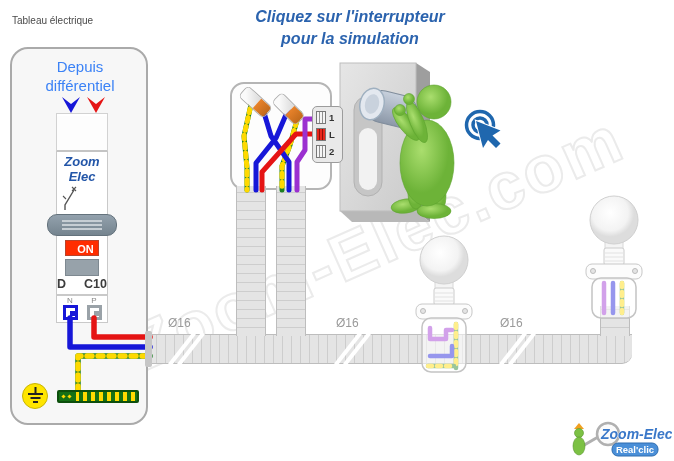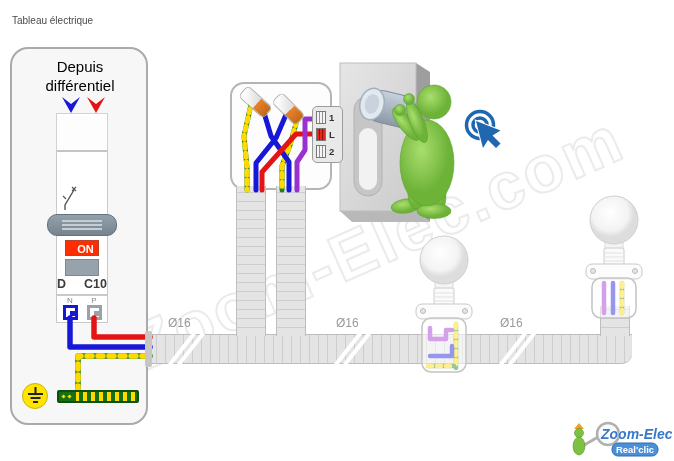--- a/index.html
+++ b/index.html
@@ -8,21 +8,21 @@
   .abs{position:absolute;}
   
   .page-title{left:190px;top:6px;width:320px;text-align:center;z-index:10;
     color:#2b63ae;font-size:16px;font-weight:bold;font-style:italic;line-height:1.35;}
   .panel-label{left:12px;top:15px;color:#4a4a4a;font-size:10px;z-index:10;}
   .footer-text{left:0;top:428px;width:674px;text-align:center;color:#2b63ae;
     font-size:15px;font-weight:bold;z-index:10;}
   
   .panel{left:10px;top:47px;width:138px;height:378px;background:#f7f7f7;
     border:2px solid #aaa;border-radius:18px;z-index:2;box-sizing:border-box;}
-  .source-label{left:28px;top:58px;width:104px;text-align:center;color:#000000;
+  .source-label{left:28px;top:58px;width:104px;text-align:center;color:#3b82f6;
     font-size:15px;line-height:1.25;z-index:3;}
   .breaker-body{left:56px;top:113px;width:52px;height:182px;background:#fff;
     border:1px solid #c9c9c9;z-index:3;box-sizing:border-box;}
   .breaker-top{left:56px;top:113px;width:52px;height:39px;background:#fdfdfd;
     border:1px solid #d2d2d2;border-bottom:2px solid #c4c4c4;z-index:4;box-sizing:border-box;
     box-shadow:inset 0 2px 2px #fff;}
   .brand{left:56px;top:155px;width:52px;text-align:center;z-index:4;color:#2356a8;
     font-weight:bold;font-style:italic;font-size:13px;line-height:1.15;}
   .lever{left:47px;top:214px;width:70px;height:22px;border-radius:10px;z-index:4;
     background:linear-gradient(#93a1ad,#75848f);border:1px solid #64727c;box-sizing:border-box;}
@@ -75,31 +75,39 @@
 </style>
 </head>
 <body>
 
 <div id="stage">
 
   <svg class="abs" style="left:0;top:0;z-index:1" width="674" height="461" viewBox="0 0 674 461">
     <text x="345" y="280" text-anchor="middle" transform="rotate(-24 345 260)" font-size="66" font-weight="bold" letter-spacing="3" fill="none" stroke="#ebebeb" stroke-width="2">© Zoom-Elec.com</text>
   </svg>
 
+  <div class="abs page-title">
+    <div>Cliquez sur l'interrupteur</div>
+    <div>pour la simulation</div>
+  </div>
   <div class="abs panel-label">Tableau électrique</div>
 
   <div class="abs panel"></div>
   <div class="abs source-label">Depuis différentiel</div>
   <svg class="abs" style="left:60px;top:96px;z-index:3" width="50" height="20" viewBox="0 0 50 20">
     <path d="M2,1 L11,17 L20,1 L11,8 Z" fill="#1717d8"></path>
     <path d="M27,1 L36,17 L45,1 L36,8 Z" fill="#e51414"></path>
   </svg>
 
   <div class="abs breaker-body"></div>
   <div class="abs breaker-top"></div>
+  <div class="abs brand">
+    <div>Zoom</div>
+    <div>Elec</div>
+  </div>
   <svg class="abs" style="left:60px;top:184px;z-index:4" width="20" height="28" viewBox="0 0 20 28">
     <path d="M5,26 v-5 l9,-15" stroke="#555" stroke-width="1.4" fill="none"></path>
     <path d="M12,3 l4,4 M16,3 l-4,4 M3,12 l3,3" stroke="#555" stroke-width="1.1" fill="none"></path>
   </svg>
   <div class="abs lever">
     <i style="top:5px"></i>
       <i style="top:9px"></i>
       <i style="top:13px"></i>
   </div>
   <div class="abs on-badge">ON</div>

